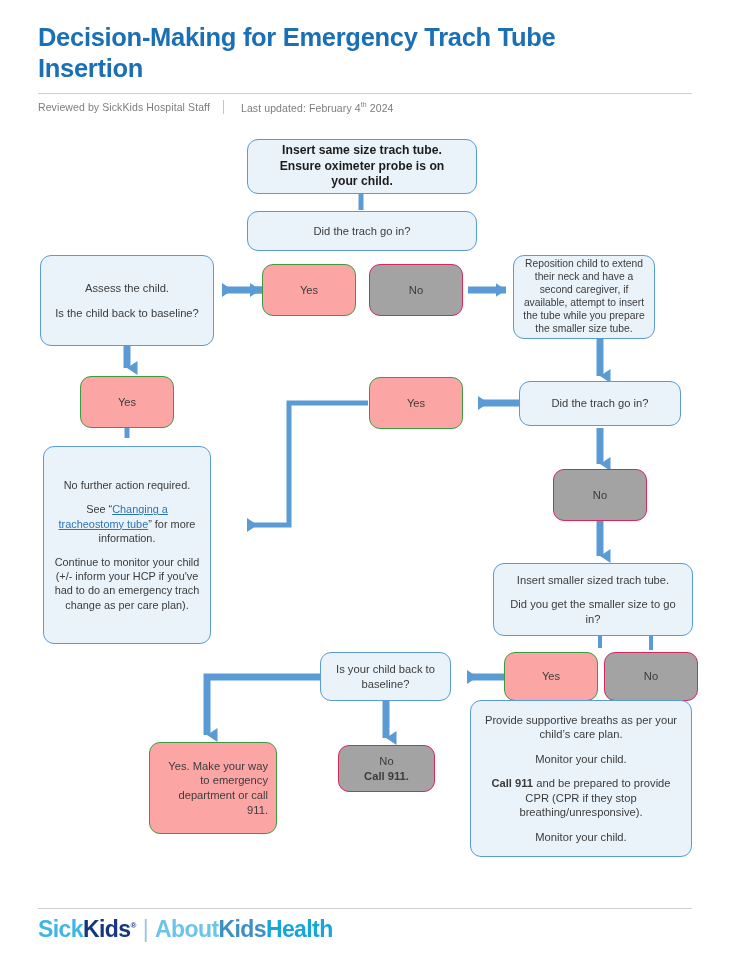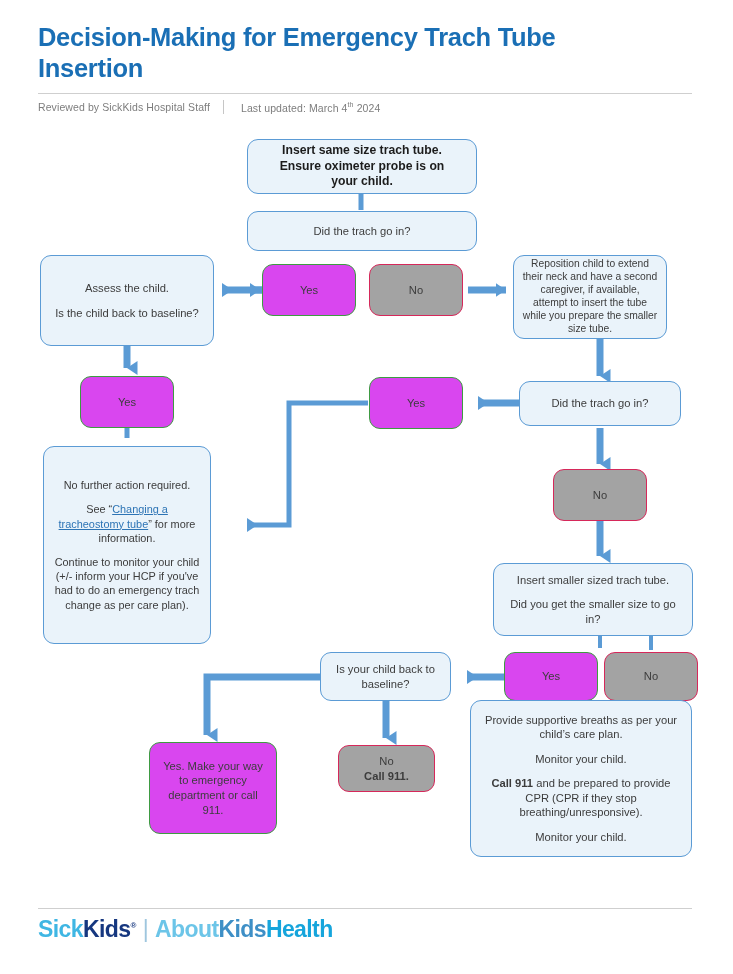--- a/index.html
+++ b/index.html
@@ -84,23 +84,24 @@
   }
   .node p { margin: 0; }
   .node p + p { margin-top: 10px; }
 
   .node.blue {
     background: #eaf3fa;
     border: 1.6px solid #5b9bd5;
     color: #3c3c3c;
   }
   .node.green {
-    background: #d946ef;
+    background: #fca5a5;
     border: 1.9px solid #3e9b42;
     color: #3c3c3c;
+    text-align: right;
   }
   .node.pink {
     background: #a3a3a3;
     border: 1.9px solid #d6285a;
     color: #3c3c3c;
   }
   .node.strong { font-weight: bold; font-size: 12.2px; color: #1c1c1c; }
   .node .b { font-weight: bold; }
   .node a.link {
     color: #2d74b5;
@@ -134,21 +135,21 @@
 </style>
 </head>
 <body>
 
 <div id="header">
   <h1 id="page-title">Decision-Making for Emergency Trach Tube Insertion</h1>
   <div id="header-rule"></div>
   <div id="meta-row">
     <span>Reviewed by SickKids Hospital Staff</span>
     <span class="meta-sep"></span>
-    <span><span>Last updated: March 4</span><span class="sup">th</span><span> 2024</span></span>
+    <span><span>Last updated: February 4</span><span class="sup">th</span><span> 2024</span></span>
   </div>
 </div>
 
 <div id="flow">
 
   <svg id="connectors" viewBox="0 0 733 974">
     <defs>
       <marker id="ah-down" markerWidth="14" markerHeight="11" refX="7" refY="10.5" orient="auto" markerUnits="userSpaceOnUse">
         <path d="M0,0 L14,0 L7,10.5 Z" fill="#5b9bd5"></path>
       </marker>
@@ -210,21 +211,21 @@
 
   <div class="node pink" style="left:369px; top:264px; width:94px; height:52px;">
     <p>No</p>
   </div>
 
   <div class="node blue" style="left:40px; top:255px; width:174px; height:91px;">
     <p>Assess the child.</p>
     <p>Is the child back to baseline?</p>
   </div>
 
-  <div class="node blue" style="left:513px; top:255px; width:154px; height:84px; font-size:10.3px; line-height:1.26;">
+  <div class="node blue" style="left:513px; top:255px; width:142px; height:84px; font-size:10.3px; line-height:1.26;">
     <p>Reposition child to extend their neck and have a second caregiver, if available, attempt to insert the tube while you prepare the smaller size tube.</p>
   </div>
 
   <div class="node green" style="left:80px; top:376px; width:94px; height:52px;">
     <p>Yes</p>
   </div>
 
   <div class="node blue" style="left:43px; top:446px; width:168px; height:198px; font-size:10.9px; line-height:1.3; padding:10px 9px;">
     <p>No further action required.</p>
     <p><span>See “</span><a class="link" href="#">Changing a tracheostomy tube</a><span>” for more information.</span></p>

